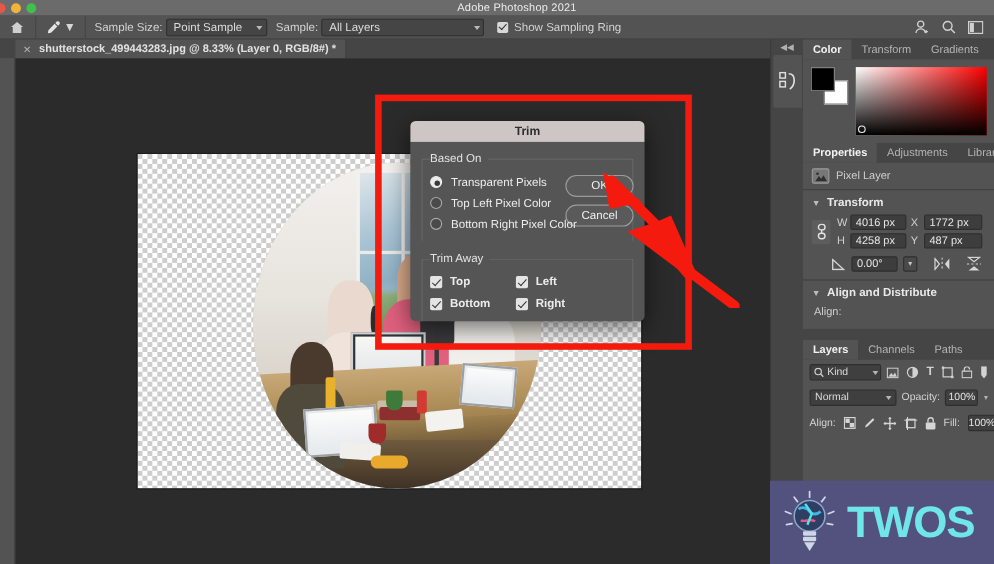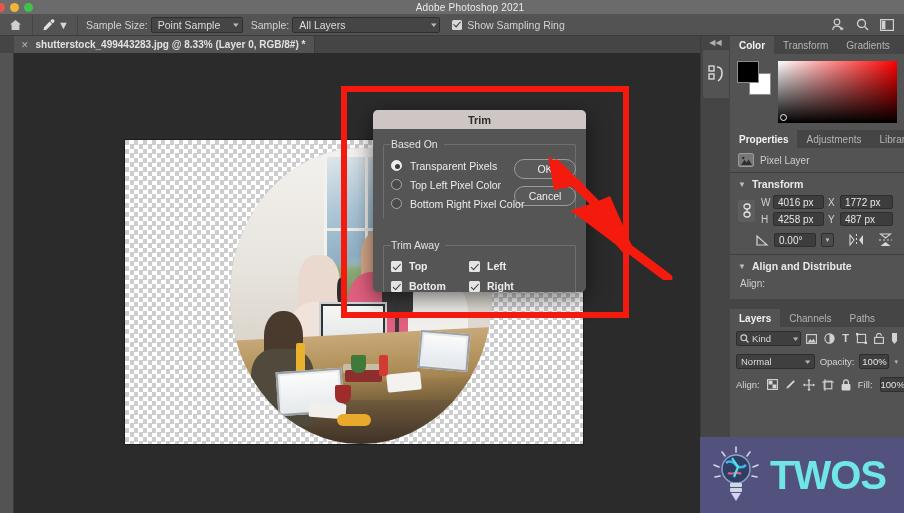--- a/index.html
+++ b/index.html
@@ -471,21 +471,21 @@
             <span class="radio"></span>
             <span>Top Left Pixel Color</span>
           </label>
           <label class="radio-row">
             <span class="radio"></span>
             <span>Bottom Right Pixel Color</span>
           </label>
         </div>
       </div>
 
-      <div class="fieldset" style="margin-top:20px">
+      <div class="fieldset" style="margin-top:10px">
         <span class="legend">Trim Away</span>
         <div class="fs-box nobottom"></div>
         <div class="trimaway-grid">
           <div class="ta-col">
             <label class="ta-row">
               <span class="cbx2"></span>
               <span>Top</span>
             </label>
             <label class="ta-row">
               <span class="cbx2"></span>

